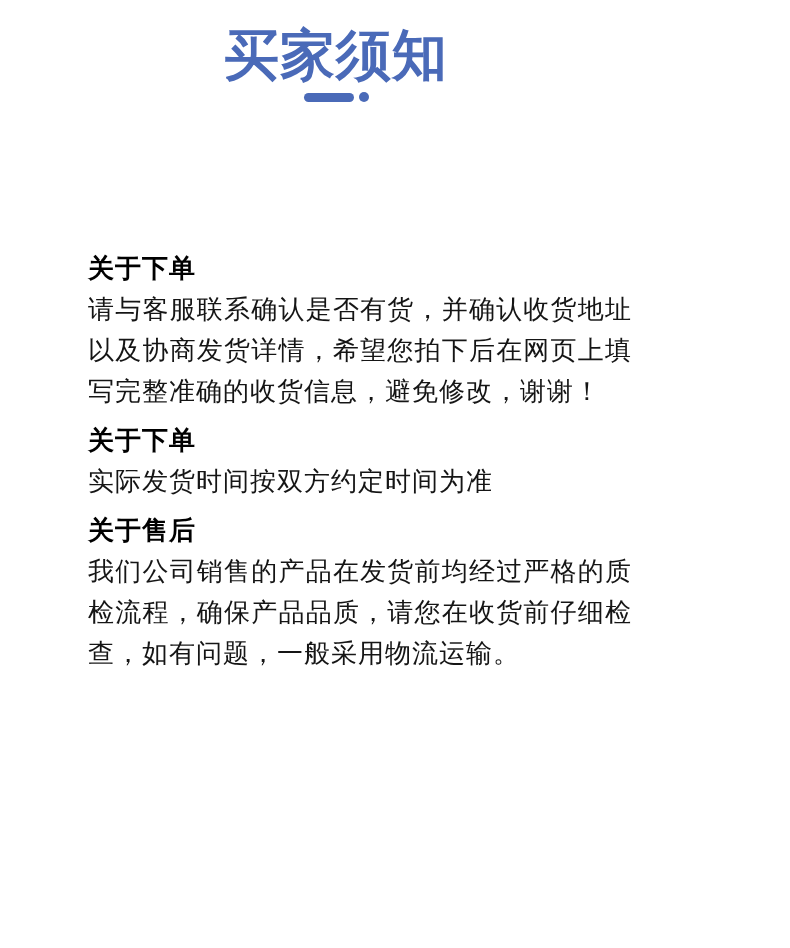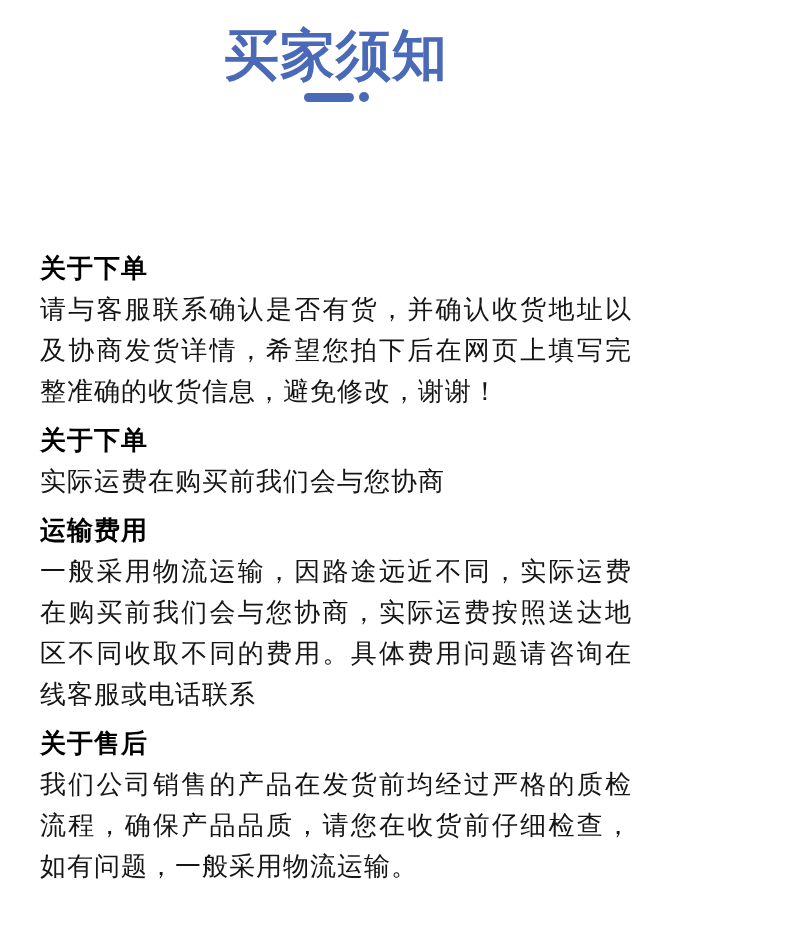--- a/index.html
+++ b/index.html
@@ -46,20 +46,21 @@
   }
   .deco-dot {
     display: inline-block;
     width: 10px;
     height: 10px;
     border-radius: 50%;
     background: var(--accent, #4a6ab8);
   }
   .content {
     padding: 146px 40px 0 40px;
+    margin-left: 48px;
   }
   .section + .section {
     margin-top: 8px;
   }
   .section-heading {
     margin: 0;
     font-size: 26px;
     line-height: 41px;
     font-weight: 700;
     color: #000000;
@@ -91,27 +92,23 @@
 
   <main class="content">
 
     <section class="section">
       <h2 class="section-heading">关于下单</h2>
       <p class="section-body">请与客服联系确认是否有货，并确认收货地址以及协商发货详情，希望您拍下后在网页上填写完整准确的收货信息，避免修改，谢谢！</p>
     </section>
 
     <section class="section">
       <h2 class="section-heading">关于下单</h2>
-      <p class="section-body">实际运费在购买前我们会与您协商</p>
+      <p class="section-body">实际发货时间按双方约定时间为准</p>
     </section>
 
-    <section class="section">
-      <h2 class="section-heading">运输费用</h2>
-      <p class="section-body">一般采用物流运输，因路途远近不同，实际运费在购买前我们会与您协商，实际运费按照送达地区不同收取不同的费用。具体费用问题请咨询在线客服或电话联系</p>
-    </section>
 
     <section class="section">
       <h2 class="section-heading">关于售后</h2>
       <p class="section-body">我们公司销售的产品在发货前均经过严格的质检流程，确保产品品质，请您在收货前仔细检查，如有问题，一般采用物流运输。</p>
     </section>
 
   </main>
 </div>
 
 </body></html>

